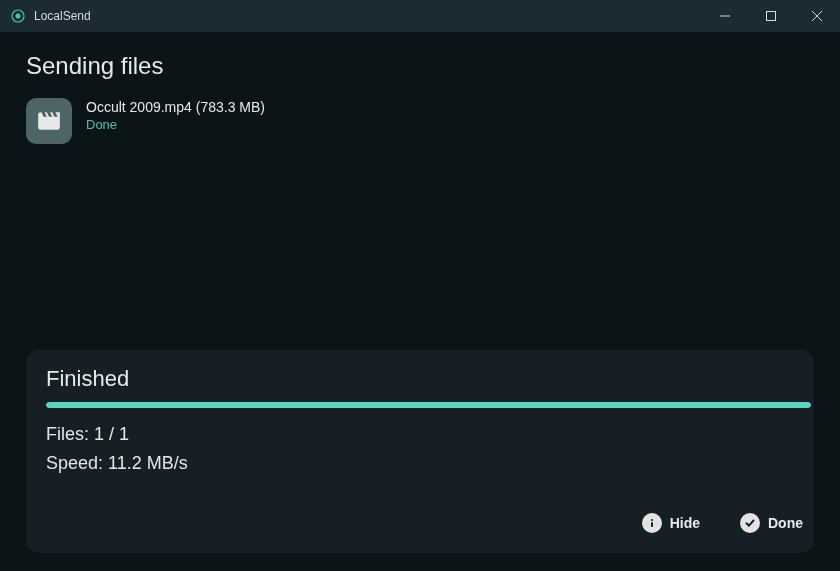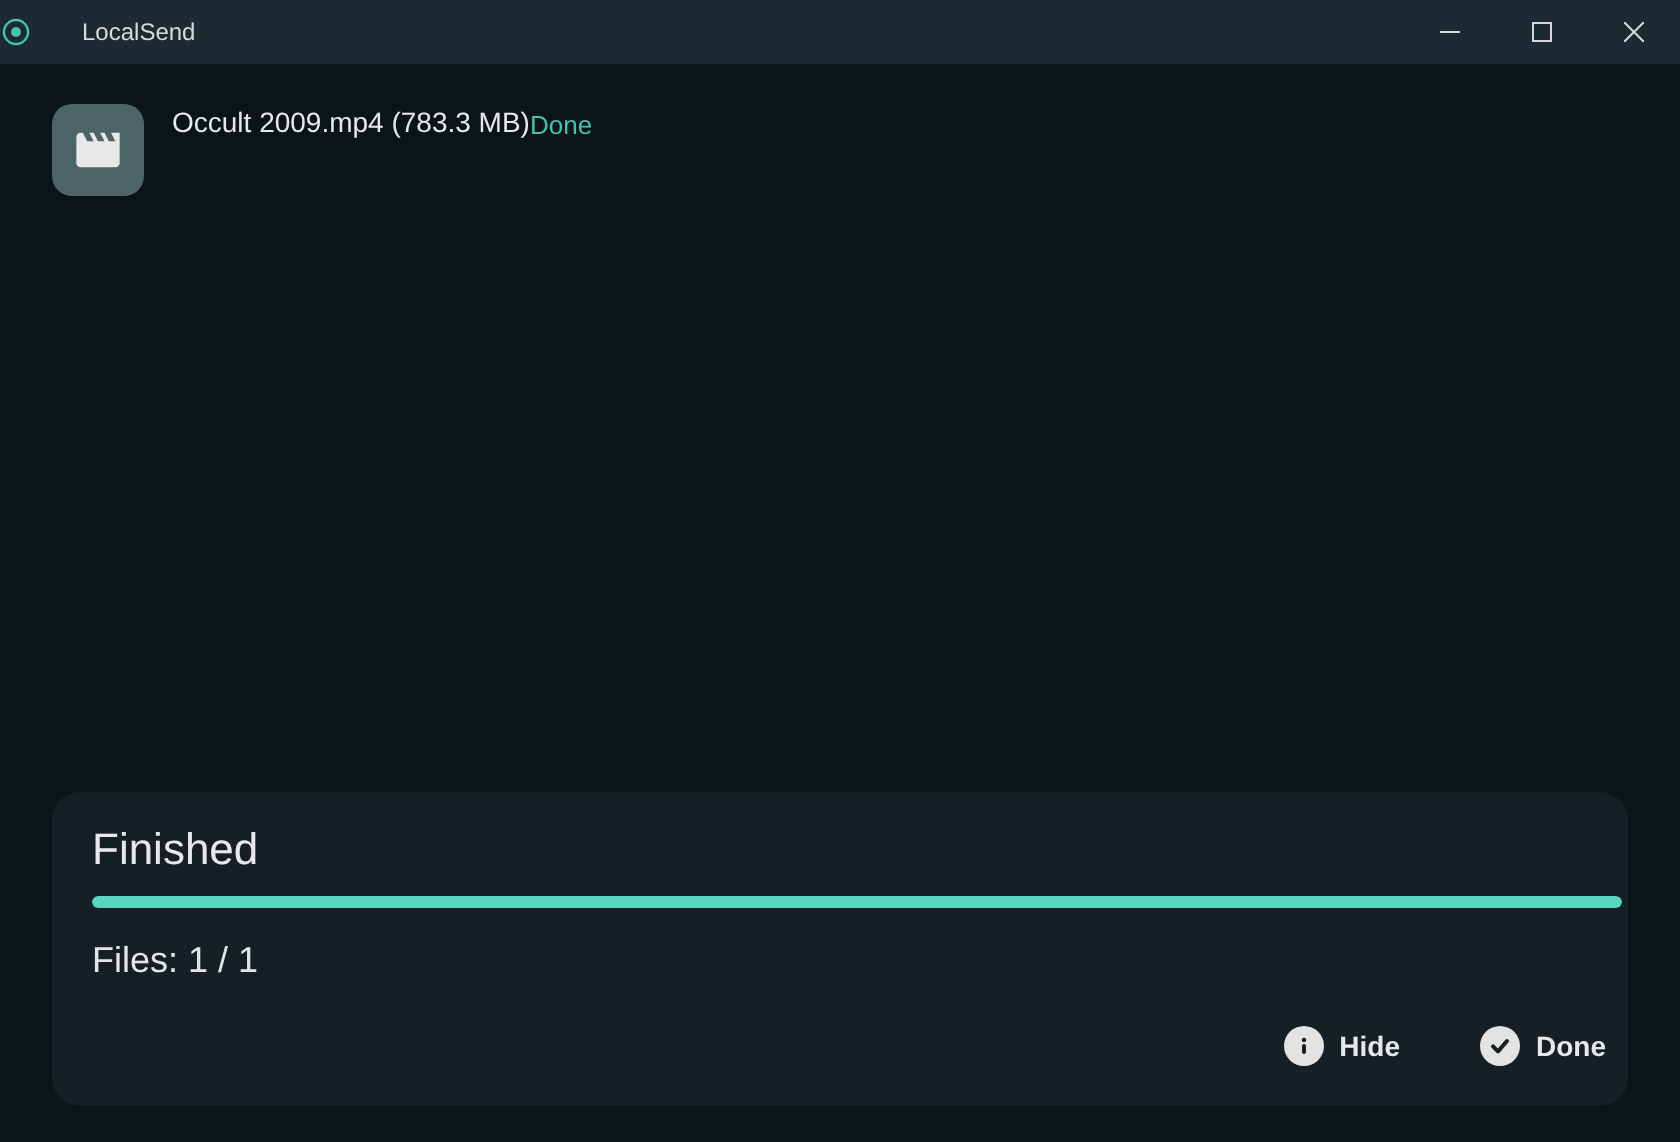--- a/index.html
+++ b/index.html
@@ -15,21 +15,21 @@
       color: #d8d8d8;
       overflow: hidden;
       display: flex;
       flex-direction: column;
     }
     .titlebar {
       height: 32px;
       background: #1c2a33;
       display: flex;
       align-items: center;
-      gap: 17px;
+      padding-left: 10px;
     }
     .titlebar-icon {
       width: 16px;
       height: 16px;
       margin-right: 8px;
       display: flex;
       align-items: center;
       justify-content: center;
     }
     .titlebar-title {
@@ -74,21 +74,21 @@
       width: 46px;
       height: 46px;
       background: #4d6567;
       border-radius: 10px;
       display: flex;
       align-items: center;
       justify-content: center;
     }
     .file-info {
       display: flex;
-      flex-direction: row;
+      flex-direction: column;
       padding-top: 1px;
     }
     .file-name {
       font-size: 14px;
       color: #e8e8e8;
     }
     .file-status {
       font-size: 13px;
       color: #46c2b0;
       margin-top: 2px;
@@ -122,21 +122,21 @@
     }
     .stat-line {
       font-size: 18px;
       color: #e5e5e5;
       line-height: 1.6;
     }
     .summary-actions {
       display: flex;
       justify-content: flex-end;
       gap: 24px;
-      margin-top: 12px;
+      margin-top: 29px;
       align-items: center;
     }
     .action-btn {
       display: flex;
       align-items: center;
       gap: 8px;
       color: #e8e8e8;
       font-size: 14px;
       font-weight: 600;
       cursor: pointer;
@@ -178,20 +178,21 @@
     <div class="win-btn">
       <svg viewBox="0 0 10 10">
         <line x1="0" y1="0" x2="10" y2="10" stroke="#d8d8d8" stroke-width="1"></line>
         <line x1="10" y1="0" x2="0" y2="10" stroke="#d8d8d8" stroke-width="1"></line>
       </svg>
     </div>
   </div>
 </div>
 
 <div class="content">
+  <h1 class="page-title">Sending files</h1>
 
   <div class="file-row">
     <div class="file-icon">
       <svg viewBox="0 0 24 24" width="26" height="26">
         <path fill="#e8e8e8" d="M18 4l2 4h-3l-2-4h-2l2 4h-3l-2-4H8l2 4H7L5 4H4c-1.1 0-2 .9-2 2v12c0 1.1.9 2 2 2h16c1.1 0 2-.9 2-2V4h-4z"></path>
       </svg>
     </div>
     <div class="file-info">
       <span class="file-name">Occult 2009.mp4 (783.3 MB)</span>
       <span class="file-status">Done</span>
@@ -199,20 +200,21 @@
   </div>
 
   <div class="spacer"></div>
 
   <div class="summary-panel">
     <div class="summary-title">Finished</div>
     <div class="progress-track">
       <div class="progress-fill" style="width:100%"></div>
     </div>
     <div class="stat-line">Files: 1 / 1</div>
+    <div class="stat-line">Speed: 11.2 MB/s</div>
     <div class="summary-actions">
       <div class="action-btn">
         <span class="action-icon">
           <svg viewBox="0 0 12 12">
             <circle cx="6" cy="3" r="1.1" fill="#162024"></circle>
             <rect x="5" y="5" width="2" height="5" rx="1" fill="#162024"></rect>
           </svg>
         </span>
         <span>Hide</span>
       </div>

